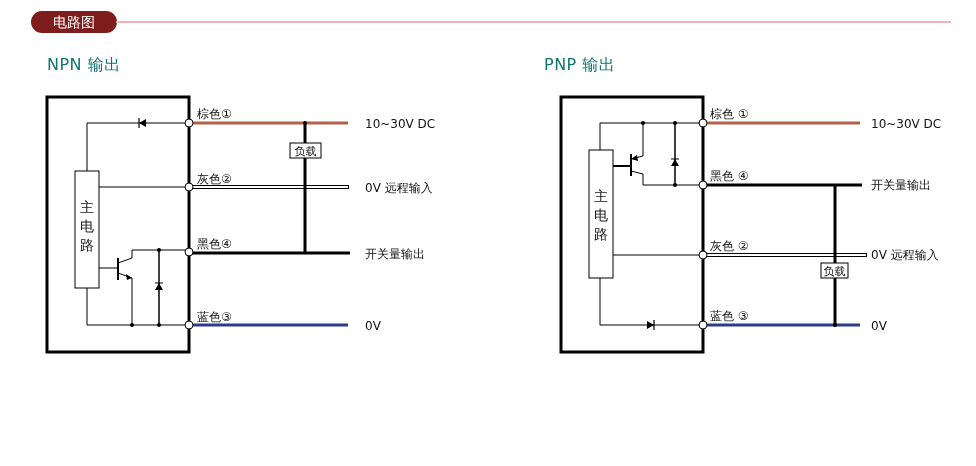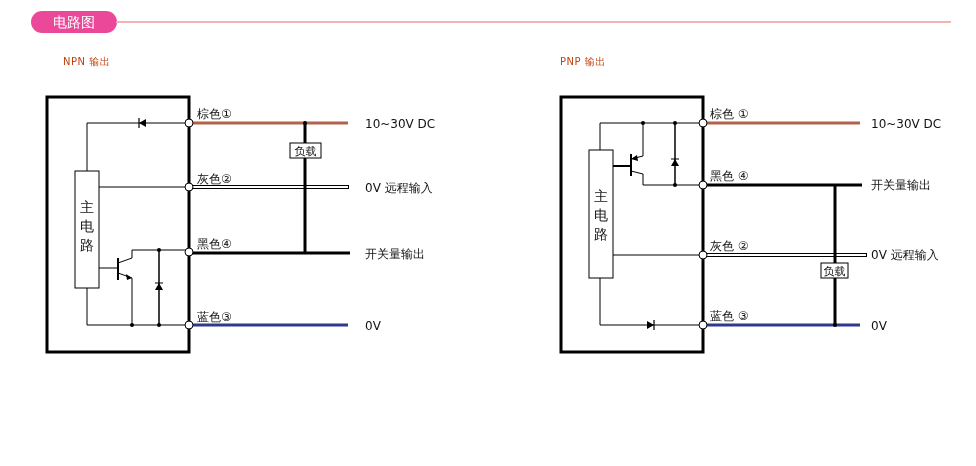--- a/index.html
+++ b/index.html
@@ -1,23 +1,23 @@
 <!DOCTYPE html>
 <html><head>
 <meta charset="utf-8">
 <style>
   html, body { margin: 0; padding: 0; background: #ffffff; }
   body { width: 976px; height: 466px; position: relative; overflow: hidden; font-family: "DejaVu Sans", sans-serif; }
   .header-pill {
     position: absolute; left: 31px; top: 11px; width: 86px; height: 22px;
-    background: #ec4899; border-radius: 11px; color: #ffffff;
+    background: #7f1d1d; border-radius: 11px; color: #ffffff;
     font-size: 14px; line-height: 22px; text-align: center;
   }
   .header-line { position: absolute; left: 116px; top: 21px; width: 835px; height: 2px; background: #f2b3b5; }
-  .section-title { position: absolute; font-size: 10px; color: #c2410c; letter-spacing: 0.5px; margin-left: 16px; }
+  .section-title { position: absolute; font-size: 16px; color: #0f766e; letter-spacing: 0.5px; }
   svg { position: absolute; left: 0; top: 0; }
   .lbl { font-family: "DejaVu Sans", sans-serif; font-size: 12px; fill: #111; }
   .wlbl { font-family: "DejaVu Sans", sans-serif; font-size: 11px; fill: #111; }
   .chip { font-family: "DejaVu Sans", sans-serif; font-size: 14px; fill: #111; }
 </style>
 </head>
 <body>
 
 <div class="header-pill">电路图</div>
 <div class="header-line"></div>

